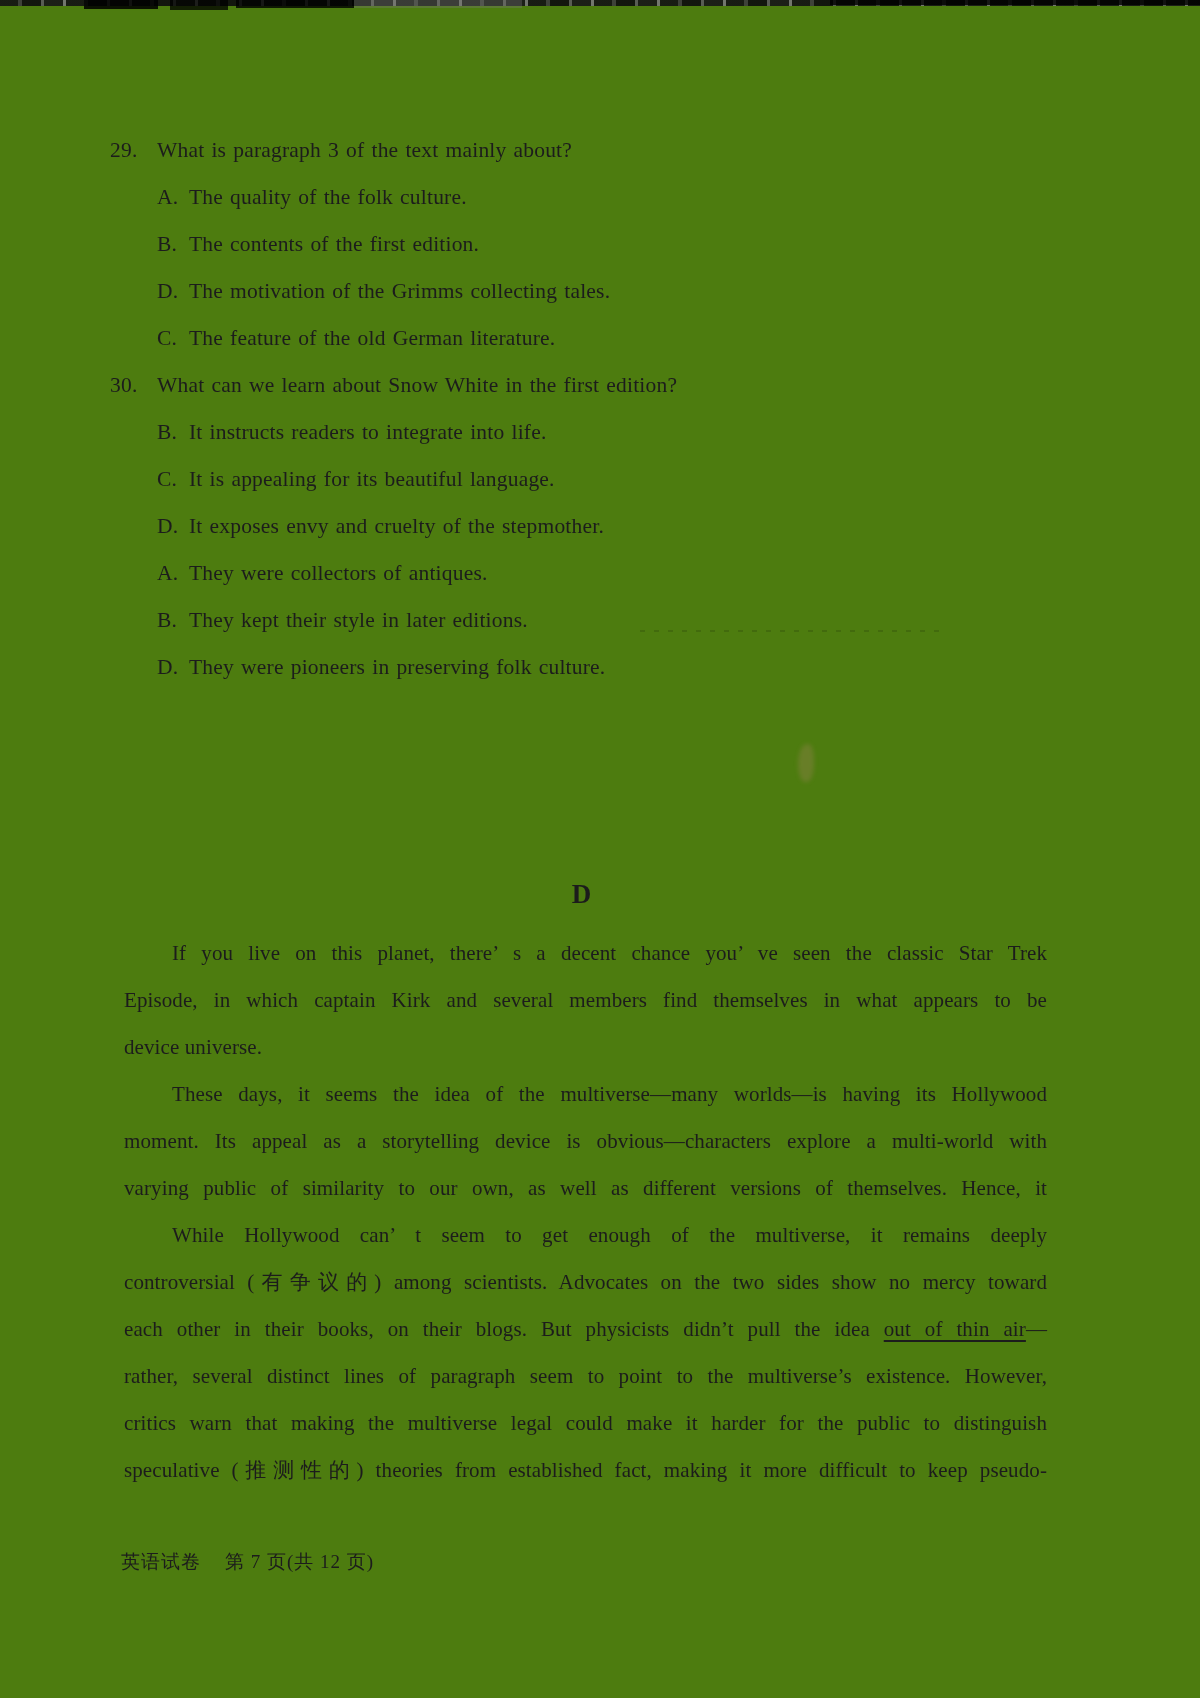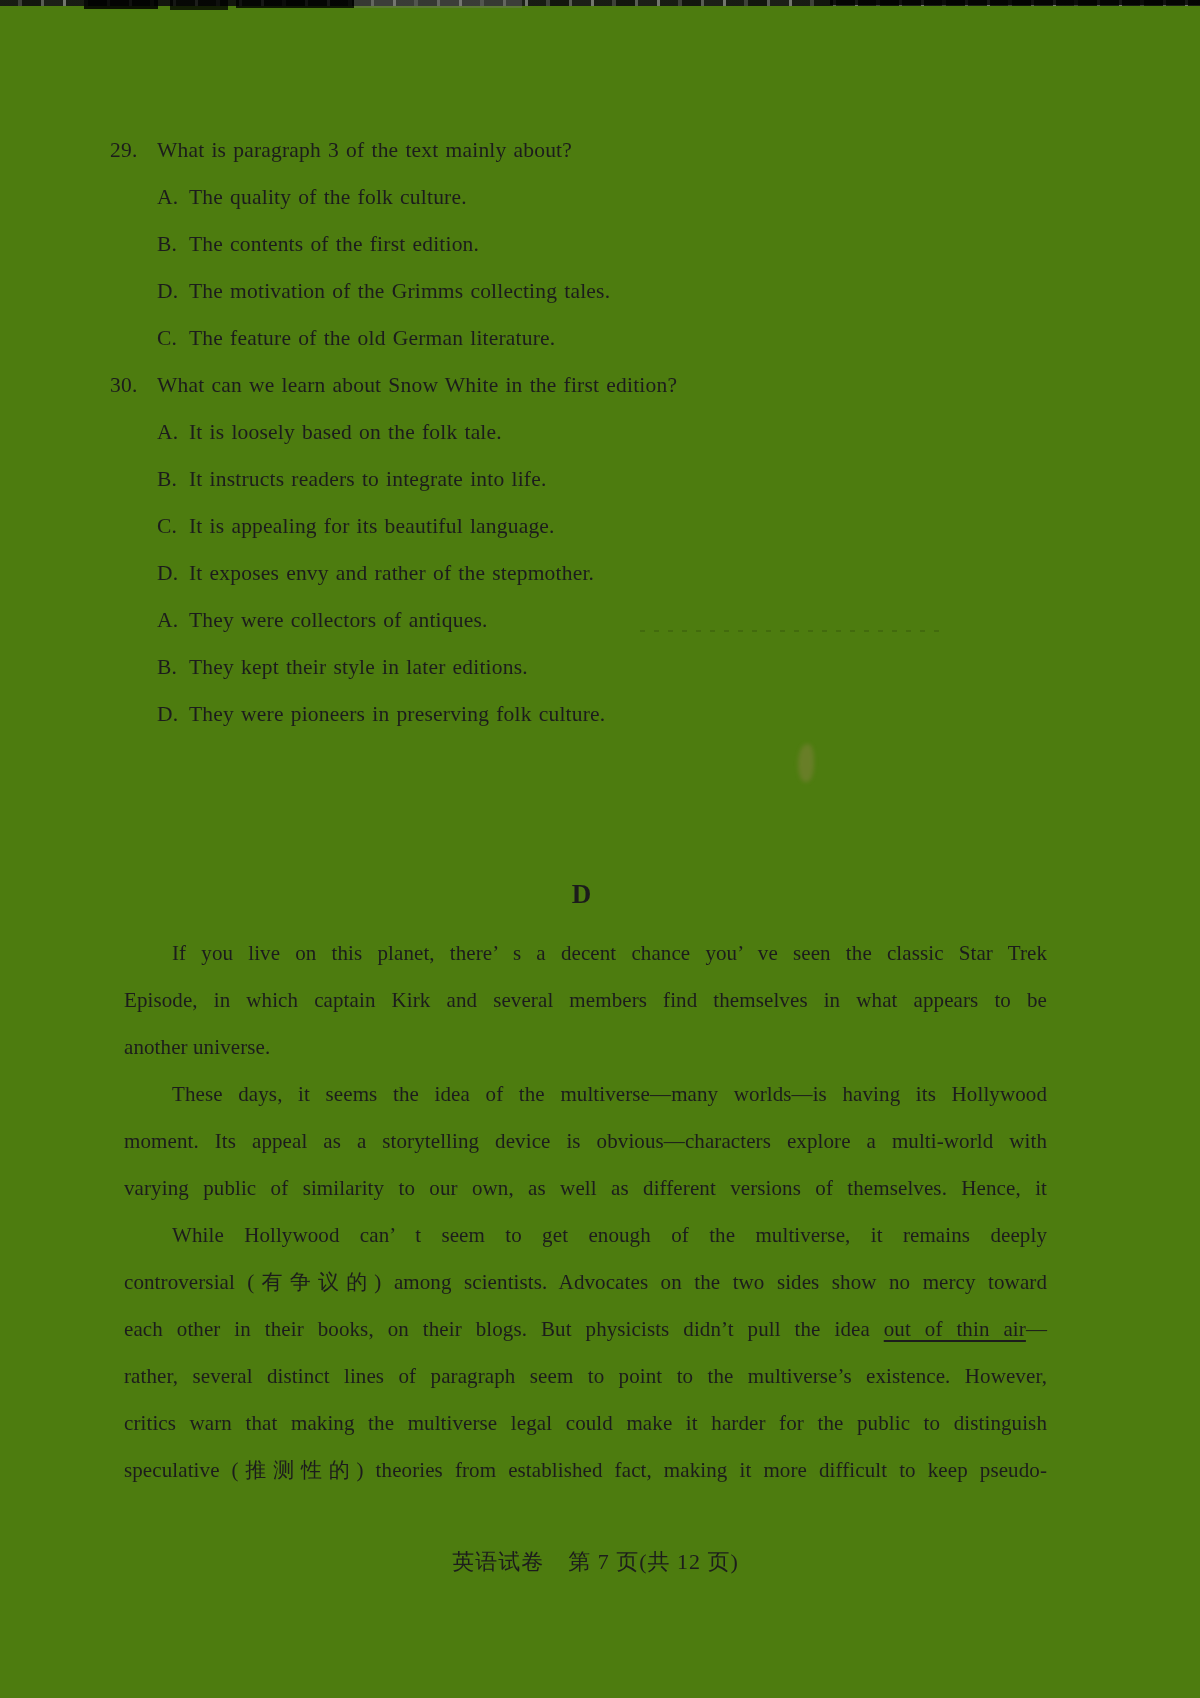--- a/index.html
+++ b/index.html
@@ -50,22 +50,22 @@
   }
   .p-line{
     height:47px;line-height:47px;
     text-align:justify;text-align-last:justify;
   }
   .p-line.indent{padding-left:48px;}
   .p-line.no-just{text-align:left;text-align-last:left;}
   .underline{text-decoration:underline;text-underline-offset:4px;}
   
   .footer{
-    position:absolute;left:134px;top:1544px;width:923px;
-    text-align:center;font-size:22px;line-height:36px;letter-spacing:1px;
+    position:absolute;left:121px;top:1544px;width:923px;
+    text-align:left;font-size:19px;line-height:36px;letter-spacing:1px;
   }
   .footer .gap{display:inline-block;width:24px;}
 </style>
 </head>
 <body>
 
 <div class="page">
 
   <div class="scan-top"></div>
   <div class="scan-blob" style="left:84px;top:0;width:74px;height:9px;opacity:.85;"></div>
@@ -76,35 +76,34 @@
   <div class="scan-streak"></div>
   <div class="scan-smudge"></div>
 
   <div class="questions">
       <div class="q-line"><span class="q-num">29.</span><span>What is paragraph 3 of the text mainly about?</span></div>
       <div class="q-line q-opt"><span class="opt-label">A.</span><span>The quality of the folk culture.</span></div>
       <div class="q-line q-opt"><span class="opt-label">B.</span><span>The contents of the first edition.</span></div>
       <div class="q-line q-opt"><span class="opt-label">D.</span><span>The motivation of the Grimms collecting tales.</span></div>
       <div class="q-line q-opt"><span class="opt-label">C.</span><span>The feature of the old German literature.</span></div>
       <div class="q-line"><span class="q-num">30.</span><span>What can we learn about Snow White in the first edition?</span></div>
-      <div class="q-line q-opt"><span class="opt-label">A.</span><span>It is loosely based on the folk tale.</span></div>
       <div class="q-line q-opt"><span class="opt-label">B.</span><span>It instructs readers to integrate into life.</span></div>
       <div class="q-line q-opt"><span class="opt-label">C.</span><span>It is appealing for its beautiful language.</span></div>
-      <div class="q-line q-opt"><span class="opt-label">D.</span><span>It exposes envy and rather of the stepmother.</span></div>
+      <div class="q-line q-opt"><span class="opt-label">D.</span><span>It exposes envy and cruelty of the stepmother.</span></div>
       <div class="q-line q-opt"><span class="opt-label">A.</span><span>They were collectors of antiques.</span></div>
       <div class="q-line q-opt"><span class="opt-label">B.</span><span>They kept their style in later editions.</span></div>
       <div class="q-line q-opt"><span class="opt-label">D.</span><span>They were pioneers in preserving folk culture.</span></div>
     </div>
 
   <div class="section-heading">D</div>
 
   <div class="passage">
       <div class="p-line indent">If you live on this planet, there’ s a decent chance you’ ve seen the classic Star Trek</div>
       <div class="p-line">Episode, in which captain Kirk and several members find themselves in what appears to be</div>
-      <div class="p-line no-just">another universe.</div>
+      <div class="p-line no-just">device universe.</div>
       <div class="p-line indent">These days, it seems the idea of the multiverse—many worlds—is having its Hollywood</div>
       <div class="p-line">moment. Its appeal as a storytelling device is obvious—characters explore a multi-world with</div>
       <div class="p-line">varying public of similarity to our own, as well as different versions of themselves. Hence, it</div>
       <div class="p-line indent">While Hollywood can’ t seem to get enough of the multiverse, it remains deeply</div>
       <div class="p-line">controversial (有争议的) among scientists. Advocates on the two sides show no mercy toward</div>
       <div class="p-line"><span>each other in their books, on their blogs. But physicists didn’t pull the idea </span><span class="underline">out of thin air</span><span>—</span></div>
       <div class="p-line">rather, several distinct lines of paragraph seem to point to the multiverse’s existence. However,</div>
       <div class="p-line">critics warn that making the multiverse legal could make it harder for the public to distinguish</div>
       <div class="p-line">speculative (推测性的) theories from established fact, making it more difficult to keep pseudo-</div>
     </div>

